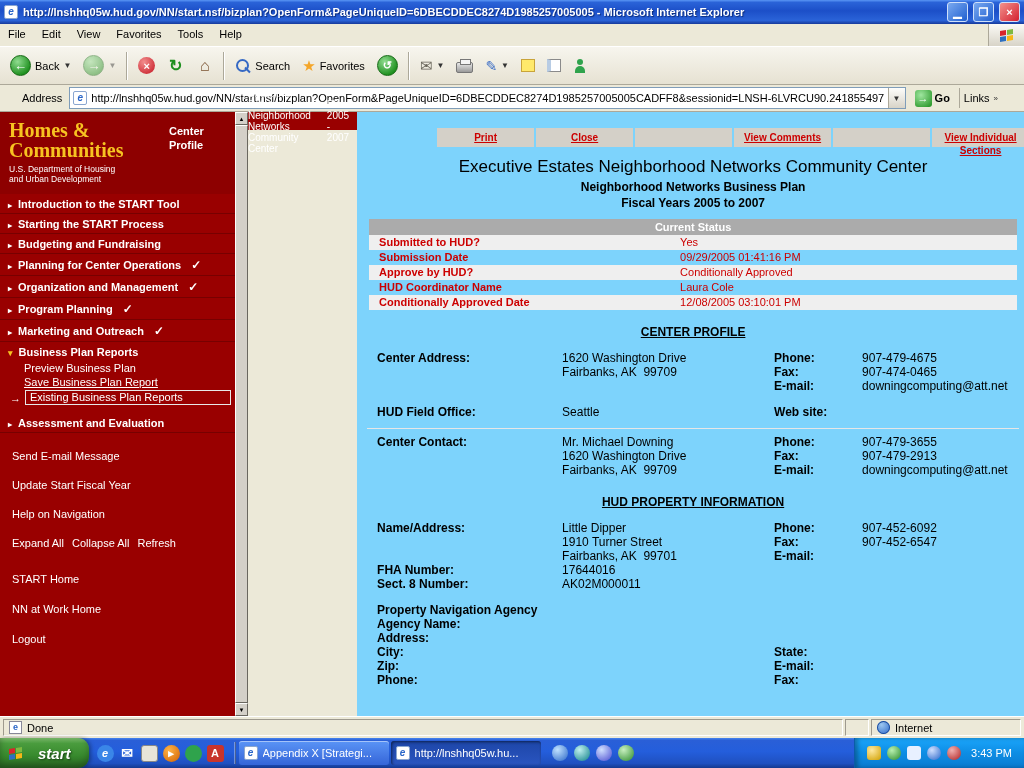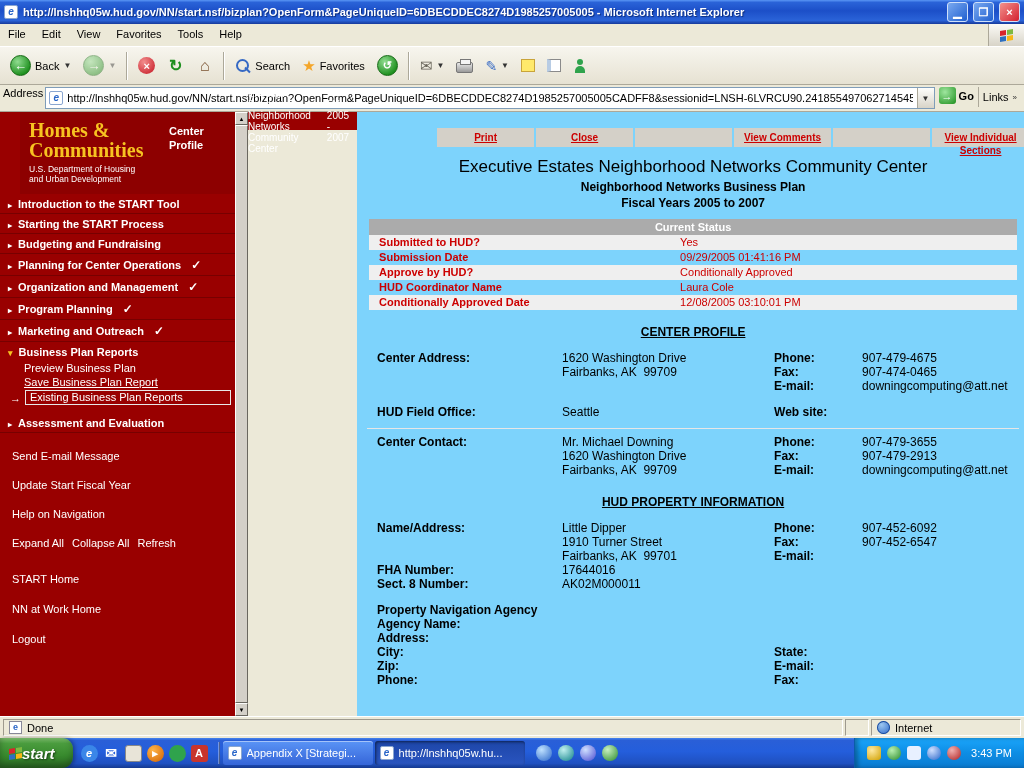--- a/index.html
+++ b/index.html
@@ -53,38 +53,38 @@
   .print-icon::before { content:""; position:absolute; top:-4px; left:3px; width:9px; height:4px; background:#f4f4f4; border:1px solid #777; }
   .edit-icon { color:#3569c4; font-size:14px; }
   .note-icon { width:14px; height:13px; background:#ffe96b; border:1px solid #c9a43a; }
   .panel-icon { width:14px; height:13px; background:#fff; border:1px solid #8a8a8a; border-left:4px solid #b8cce4; }
   .msgr-icon { position:relative; width:14px; height:16px; }
   .msgr-icon::before { content:""; position:absolute; left:4px; top:1px; width:6px; height:6px; border-radius:50%; background:#2fa34c; }
   .msgr-icon::after { content:""; position:absolute; left:2px; top:8px; width:10px; height:7px; border-radius:5px 5px 0 0; background:#2fa34c; }
 
   
   .addressbar { height:27px; flex:0 0 27px; background:#ECE9D8; border-bottom:1px solid #ACA899;
-    display:flex; align-items:flex-start; padding:2px 1px; }
+    display:flex; align-items:center; gap:5px; padding:2px 20px; }
   .addr-label { font-size:11px; padding:0 2px; }
   .addr-field { flex:1; min-width:0; height:22px; background:#fff; border:1px solid #7F9DB9; display:flex; align-items:center; gap:4px; padding-left:3px; }
   .addr-url { flex:1; min-width:0; border:0; outline:0; font-family:"Liberation Sans",sans-serif; font-size:11px; white-space:nowrap; overflow:hidden; }
   .addr-drop { width:17px; height:20px; background:linear-gradient(#fdfdfb,#d8d4c8); border-left:1px solid #ACA899;
     display:flex; align-items:center; justify-content:center; font-size:8px; color:#333; }
   .go-wrap { display:flex; align-items:center; gap:3px; padding:0 4px; }
   .go-icon { width:17px; height:17px; border-radius:3px; background:radial-gradient(circle at 35% 30%,#9fe69f,#1d8f1d);
     color:#fff; font-weight:bold; font-size:11px; display:flex; align-items:center; justify-content:center; }
   .go-lbl { font-size:11px; font-weight:bold; }
   .links-wrap { display:flex; align-items:center; gap:4px; padding:0 6px 0 4px; border-left:1px solid #ACA899; height:20px; }
 
   
   .content { flex:1 1 auto; min-height:0; display:flex; }
 
   
   .sidebar { width:235px; flex:0 0 235px; background:var(--brand-red,#990000); color:#fff; overflow:hidden; }
-  .logo-area { position:relative; min-height:82px; padding:8px 6px 6px 9px; background:#8d0000;margin-left:20px; }
+  .logo-area { position:relative; min-height:82px; padding:8px 6px 6px 9px; background:#8d0000; }
   .logo-gold { color:var(--brand-gold,#F7C321); font-family:"Liberation Serif",serif; font-weight:bold; font-size:20px; line-height:20px; }
   .dept { color:#fff; font-size:8.5px; line-height:10px; margin-top:4px; }
   .section-label { position:absolute; right:12px; top:12px; width:54px; font-weight:bold; font-size:11px; line-height:14px; }
   .nav-item { display:flex; align-items:baseline; gap:6px; padding:4px 6px 3px 8px; font-weight:bold; font-size:11px;
     border-bottom:1px solid rgba(0,0,0,.22); }
   .nav-item.no-border { border-bottom:none; }
   .bullet { font-size:8px; flex:0 0 auto; }
   .bullet.gold { color:var(--brand-gold,#F7C321); font-size:9px; }
   .check { margin-left:4px; font-size:12px; }
   .subitem { padding:1px 6px 1px 24px; font-size:11px; }
@@ -142,21 +142,21 @@
   .sb-panel { height:17px; border:1px solid; border-color:#9e9a8e #fff #fff #9e9a8e; display:flex; align-items:center; gap:5px; padding:0 5px; font-size:11px; }
   .sb-left { flex:1; }
   .sb-small { width:24px; }
   .sb-zone { width:150px; }
   .globe-icon { width:13px; height:13px; border-radius:50%; background:radial-gradient(circle at 35% 30%,#9cc6f0,#2a66c8); box-shadow:inset 0 0 0 1px #1a4a9c; }
   .page-icon-sm { width:13px; height:13px; background:#fff; border:1px solid #889; color:#2a66c8; font-size:9px; font-weight:bold; line-height:11px; text-align:center; }
 
   
   .taskbar { height:30px; flex:0 0 30px; display:flex; align-items:stretch;
     background:linear-gradient(180deg,#4684ee 0%,#2a5fd7 8%,#245edc 45%,#1f50c0 85%,#15398f 100%); }
-  .start-btn { display:flex; align-items:center; gap:0; padding:0 18px 0 9px; color:#fff; font-weight:bold; font-style:italic; font-size:15px;
+  .start-btn { display:flex; align-items:center; gap:16px; padding:0 18px 0 9px; color:#fff; font-weight:bold; font-style:italic; font-size:15px;
     background:linear-gradient(180deg,#79b86a 0%,#4a9c3e 18%,#37892d 60%,#2c6d24 100%); border-radius:0 11px 11px 0;
     box-shadow:inset 0 -4px 7px rgba(0,0,0,.28), 2px 0 4px rgba(0,0,0,.35); text-shadow:1px 1px 2px rgba(0,0,0,.55); }
   .ql-area { display:flex; align-items:center; gap:5px; padding:0 8px; }
   .ql { width:17px; height:17px; border-radius:3px; display:flex; align-items:center; justify-content:center;
     font-size:11px; font-weight:bold; color:#fff; flex:0 0 17px; }
   .tb-sep { width:2px; margin:4px 2px; background:rgba(255,255,255,.35); border-right:1px solid rgba(0,0,0,.35); }
   .task-btn { width:150px; flex:0 0 150px; margin:3px 1px; border-radius:3px; color:#fff; font-size:11px;
     display:flex; align-items:center; gap:5px; padding:0 5px;
     background:linear-gradient(180deg,#5a94f6,#3565d8); box-shadow:inset 0 1px 0 rgba(255,255,255,.45); }
   .task-btn.active { background:linear-gradient(180deg,#1d46a8,#2a55c0); box-shadow:inset 1px 1px 3px rgba(0,0,0,.55); }

